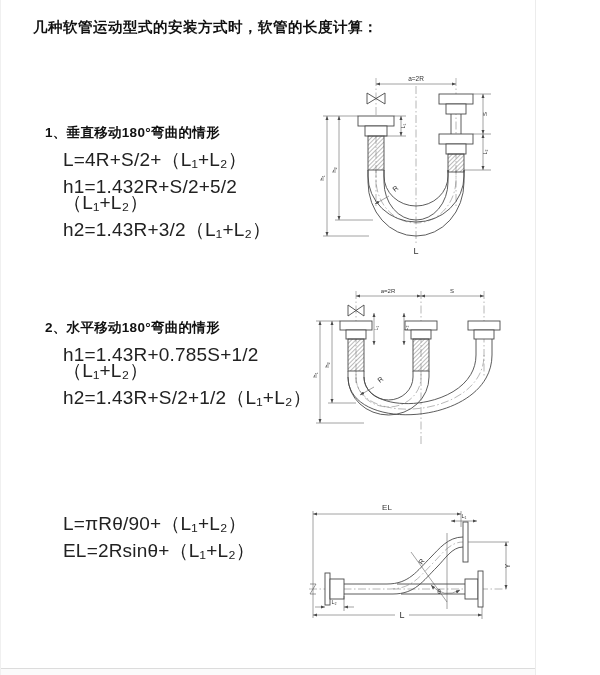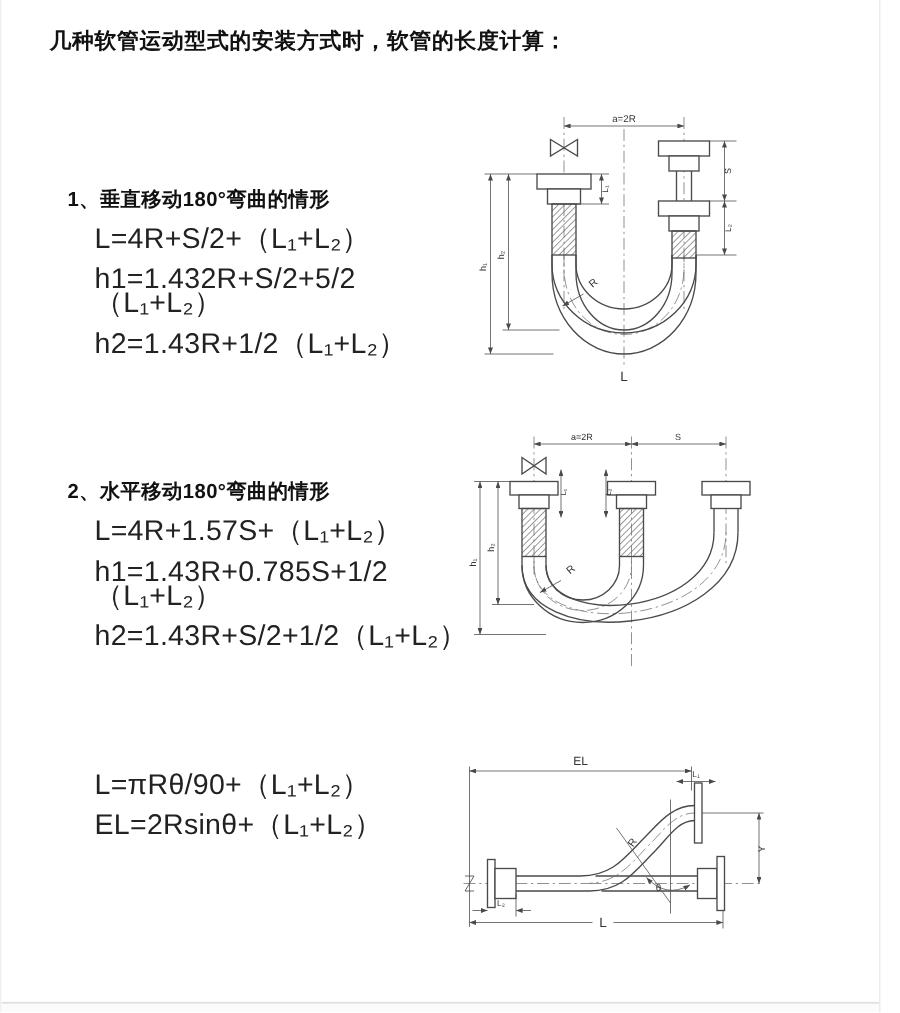--- a/index.html
+++ b/index.html
@@ -1,17 +1,17 @@
 <!DOCTYPE html>
 <html><head>
 <meta charset="utf-8">
 <style>
   html,body{margin:0;padding:0;background:#ffffff;}
   .page{
-    position:relative;width:587px;height:675px;background:#ffffff;overflow:hidden;
+    position:relative;width:536px;height:675px;background:#ffffff;overflow:hidden;
     font-family:"Liberation Sans","DejaVu Sans",sans-serif;color:#1e1e1e;
     border-left:1px solid #f0f0f0;border-right:1px solid #ececec;box-sizing:border-box;
   }
   .doc-title{
     position:absolute;left:32px;top:18px;font-size:14.5px;font-weight:bold;letter-spacing:.5px;color:#111;
   }
   .calc{position:absolute;left:44px;width:275px;}
   .calc .hd{font-size:13.5px;font-weight:600;color:#111;margin:16px 0 10px 0;letter-spacing:.3px;}
   .calc .fm{font-size:19px;color:#222;margin:0 0 11px 18px;line-height:16px;letter-spacing:.2px;}
   .dwg-svg{position:absolute;}
@@ -22,26 +22,25 @@
 <body>
 
 <div class="page">
 
   <div class="doc-title">几种软管运动型式的安装方式时，软管的长度计算：</div>
 
   <div class="calc" style="top:108px">
     <div class="hd">1、垂直移动180°弯曲的情形</div>
     <div class="fm">L=4R+S/2+（L₁+L₂）</div>
     <div class="fm">h1=1.432R+S/2+5/2（L₁+L₂）</div>
-    <div class="fm">h2=1.43R+1/2（L₁+L₂）</div>
+    <div class="fm">h2=1.43R+3/2（L₁+L₂）</div>
   </div>
 
   <div class="calc" style="top:303px">
     <div class="hd">2、水平移动180°弯曲的情形</div>
-    <div class="fm">L=4R+1.57S+（L₁+L₂）</div>
     <div class="fm">h1=1.43R+0.785S+1/2（L₁+L₂）</div>
     <div class="fm">h2=1.43R+S/2+1/2（L₁+L₂）</div>
   </div>
 
   <div class="calc" style="top:516px">
     <div class="fm">L=πRθ/90+（L₁+L₂）</div>
     <div class="fm">EL=2Rsinθ+（L₁+L₂）</div>
   </div>
 
   <svg class="dwg-svg" style="left:310px;top:70px" width="285" height="195" viewBox="0 0 285 195">

